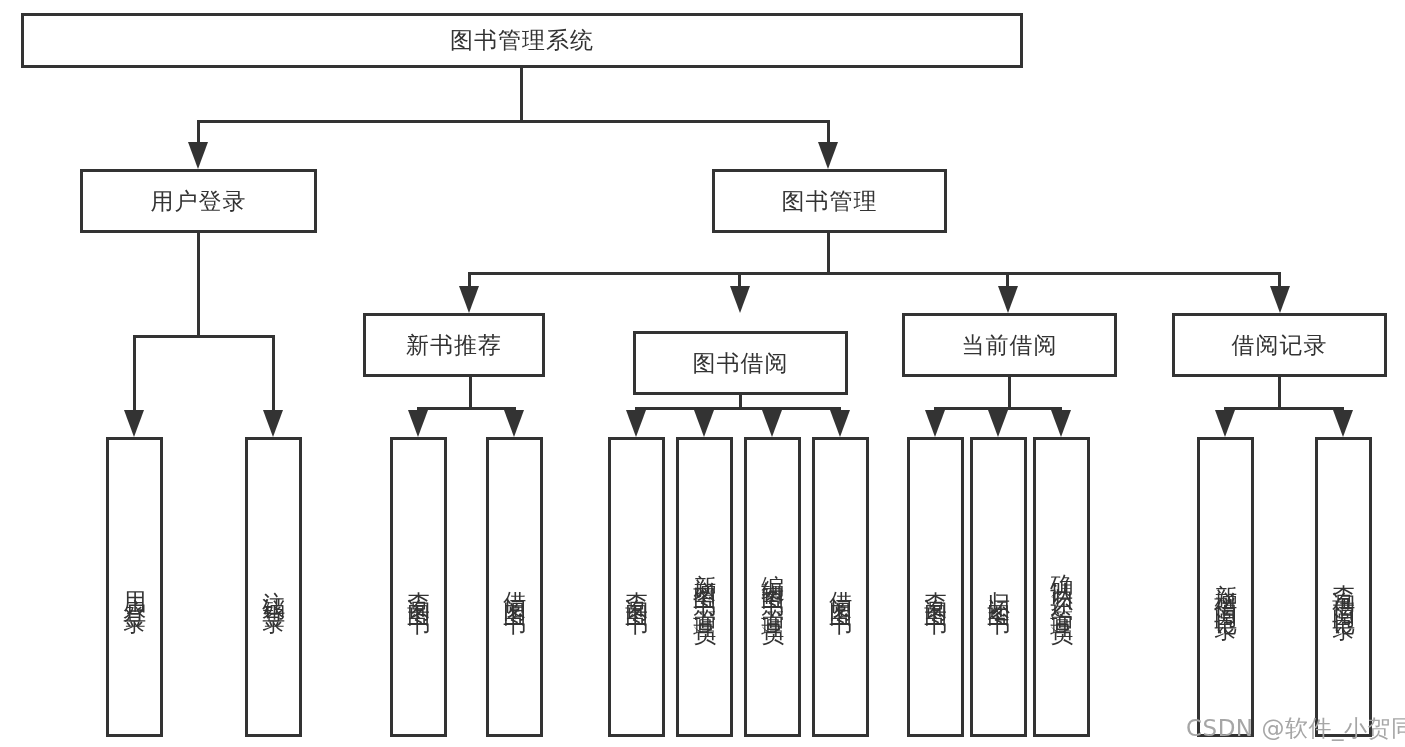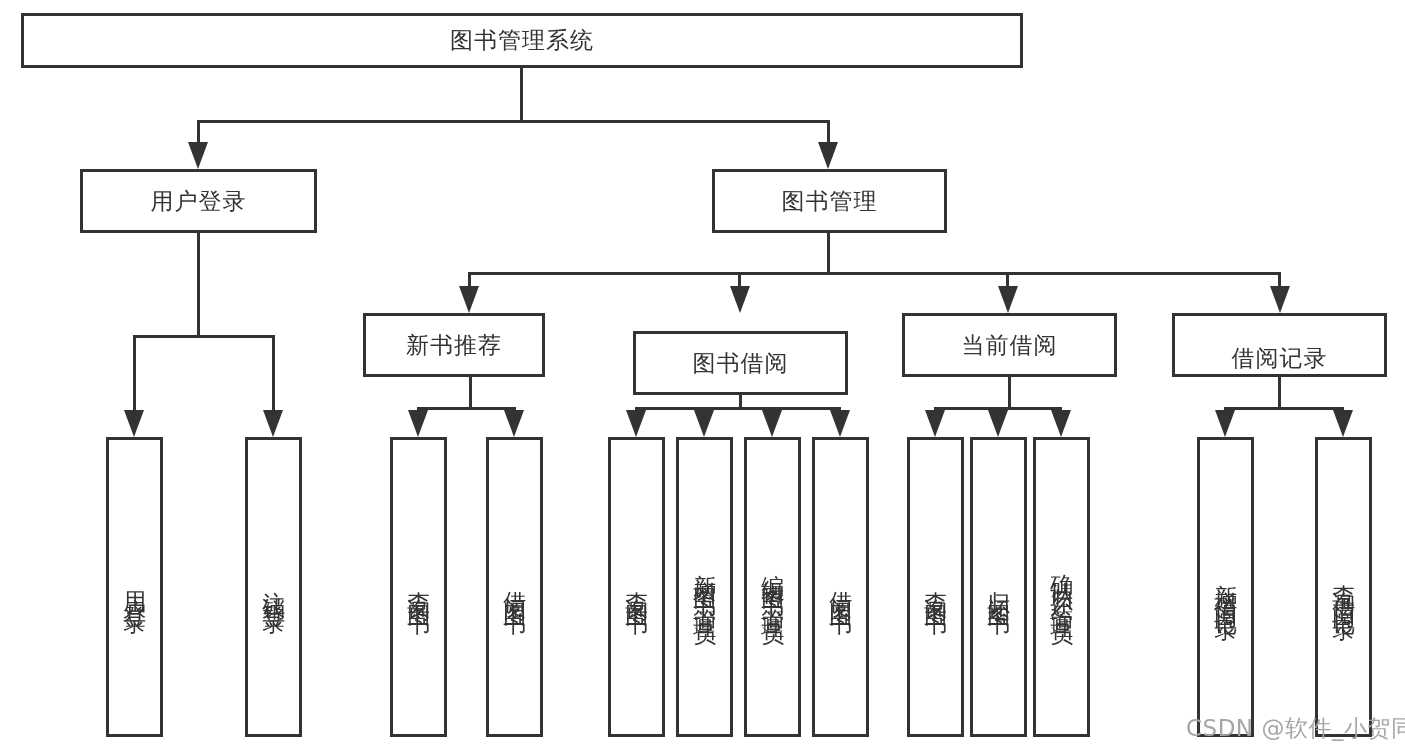--- a/index.html
+++ b/index.html
@@ -117,21 +117,21 @@
 
   <div class="node" style="left:363px; top:313px; width:182px; height:64px;">
     <span>新书推荐</span>
   </div>
   <div class="node" style="left:633px; top:331px; width:215px; height:64px;">
     <span>图书借阅</span>
   </div>
   <div class="node" style="left:902px; top:313px; width:215px; height:64px;">
     <span>当前借阅</span>
   </div>
-  <div class="node" style="left:1172px; top:313px; width:215px; height:64px;align-items:flex-end;">
+  <div class="node" style="left:1172px; top:313px; width:215px; height:64px;">
     <span>借阅记录</span>
   </div>
 
   <div class="vline" style="left:469px; top:377px; height:32px;"></div>
   <div class="hline" style="left:417px; top:407px; width:99px;"></div>
   <div class="tri" style="left:408px; top:410px;"></div>
   <div class="tri" style="left:504px; top:410px;"></div>
 
   <div class="vline" style="left:739px; top:377px; height:32px;"></div>
   <div class="hline" style="left:635px; top:407px; width:206px;"></div>

